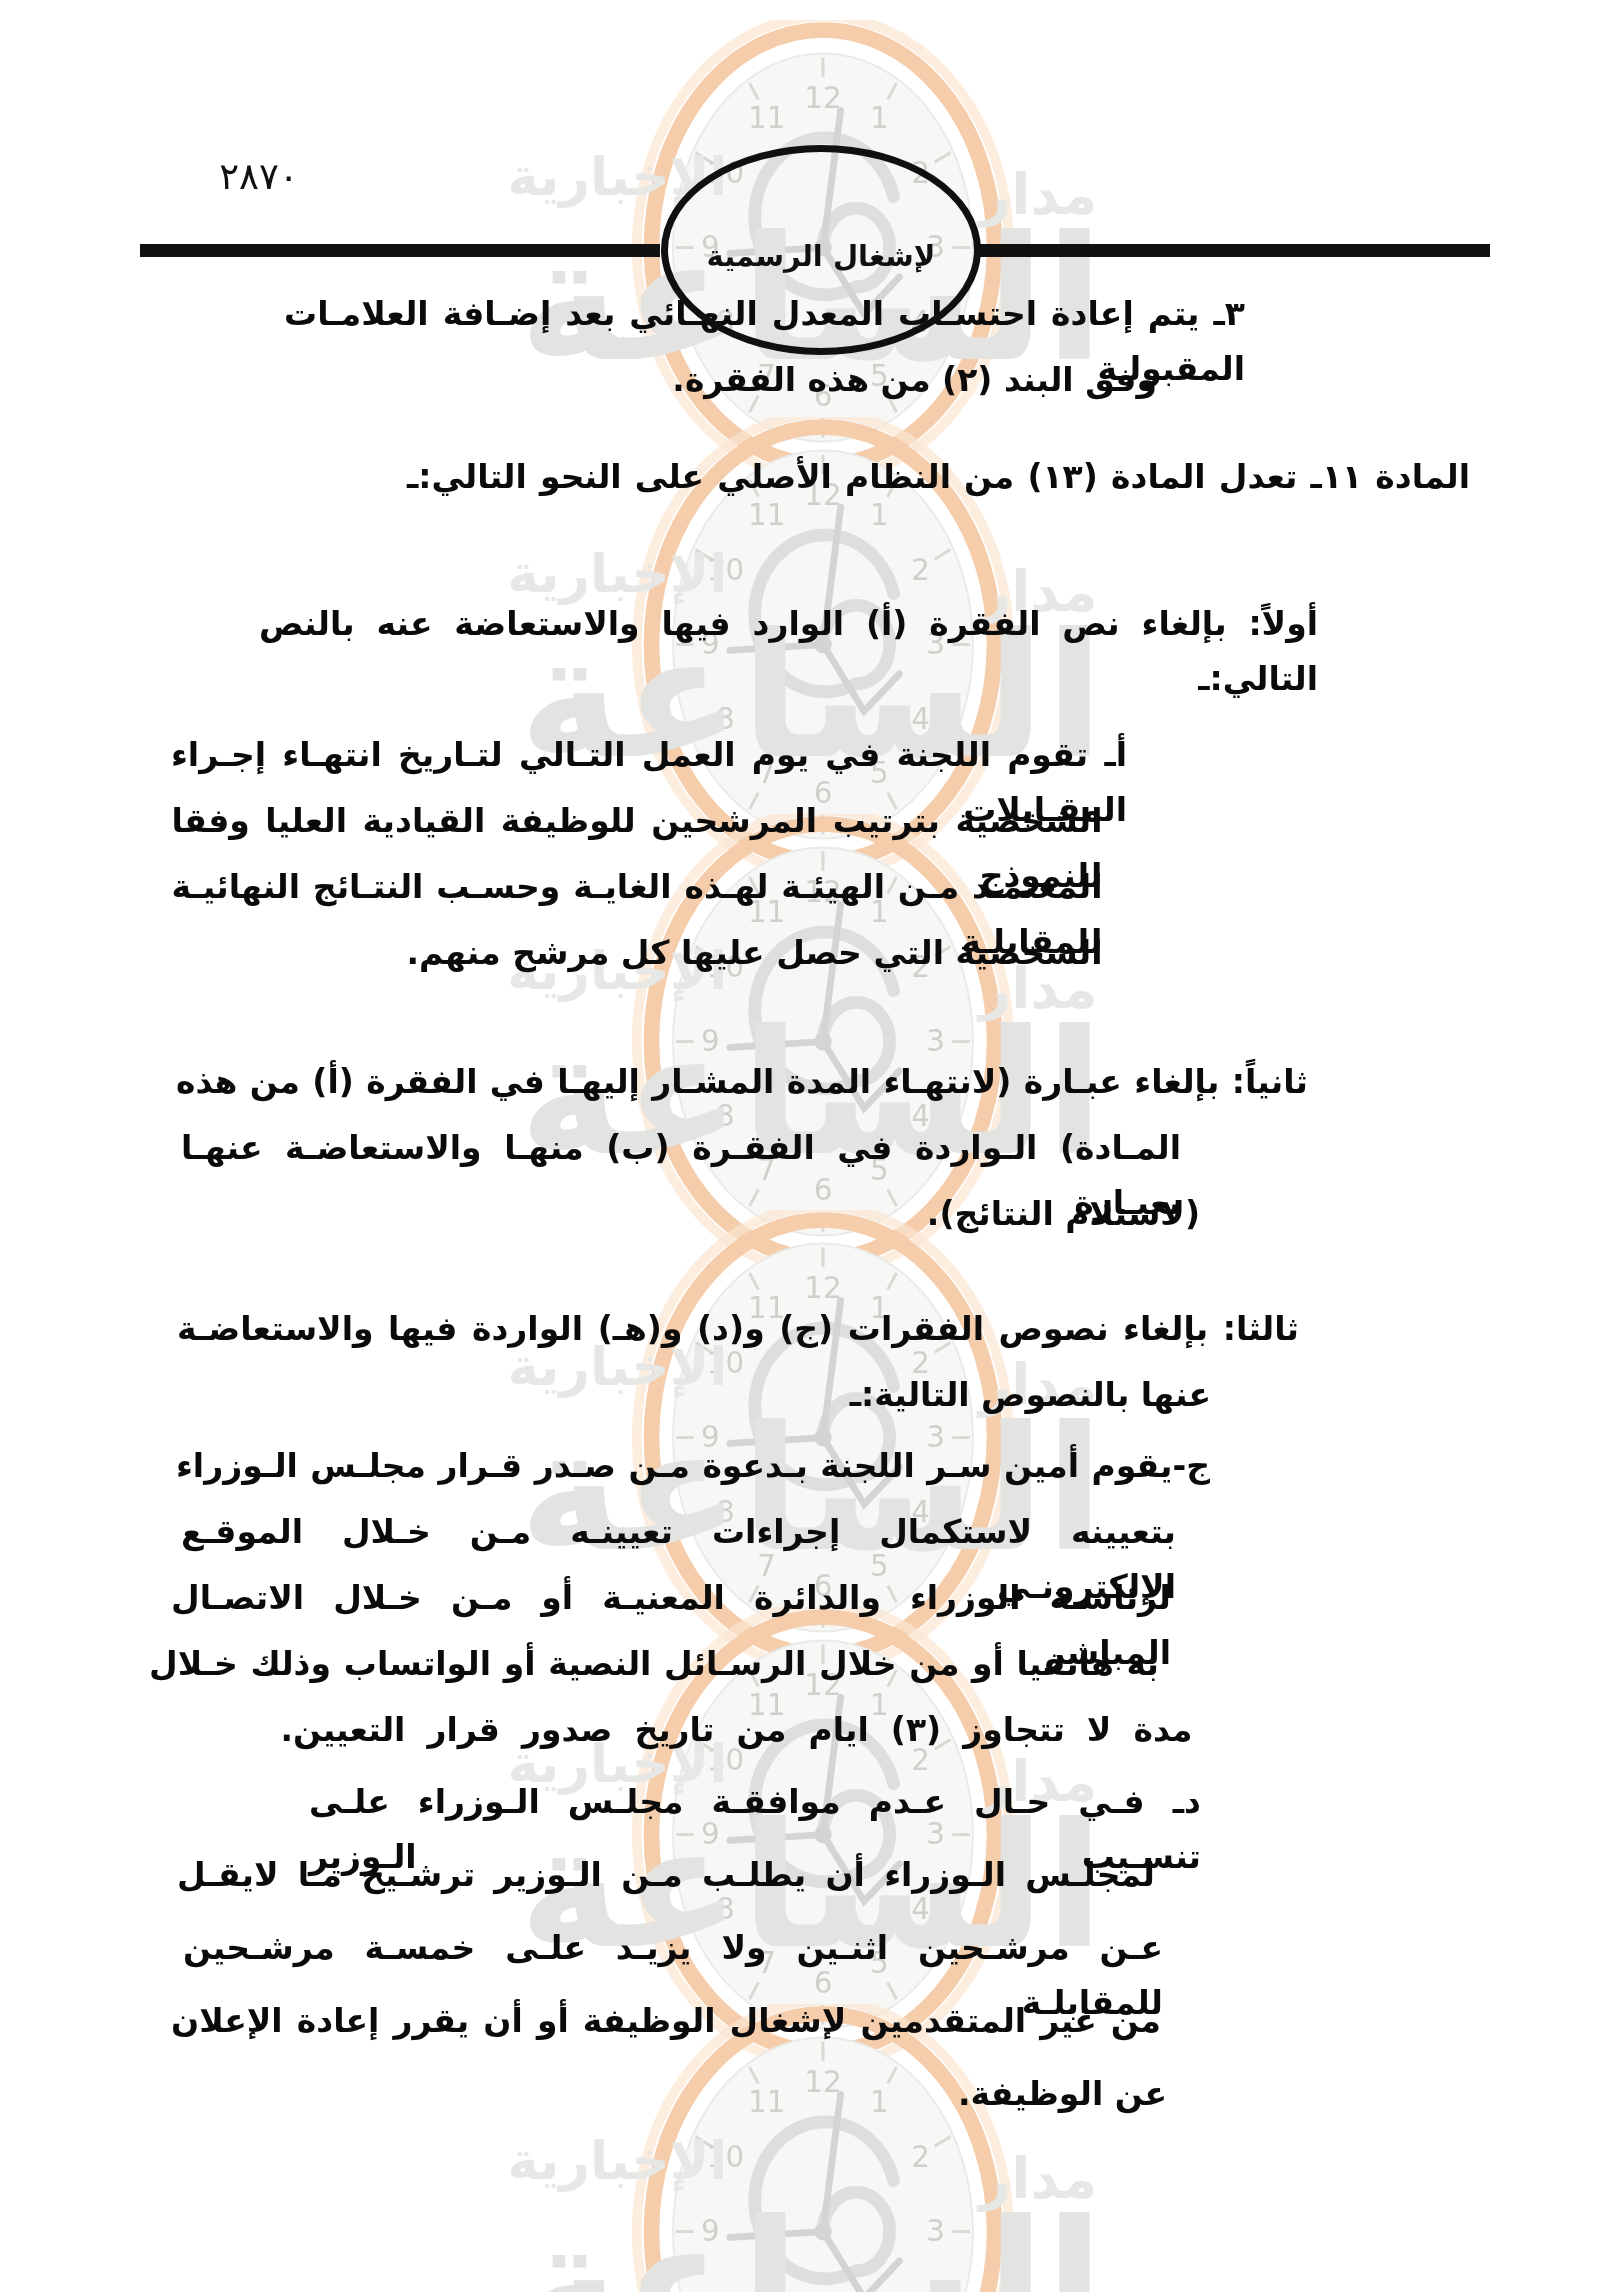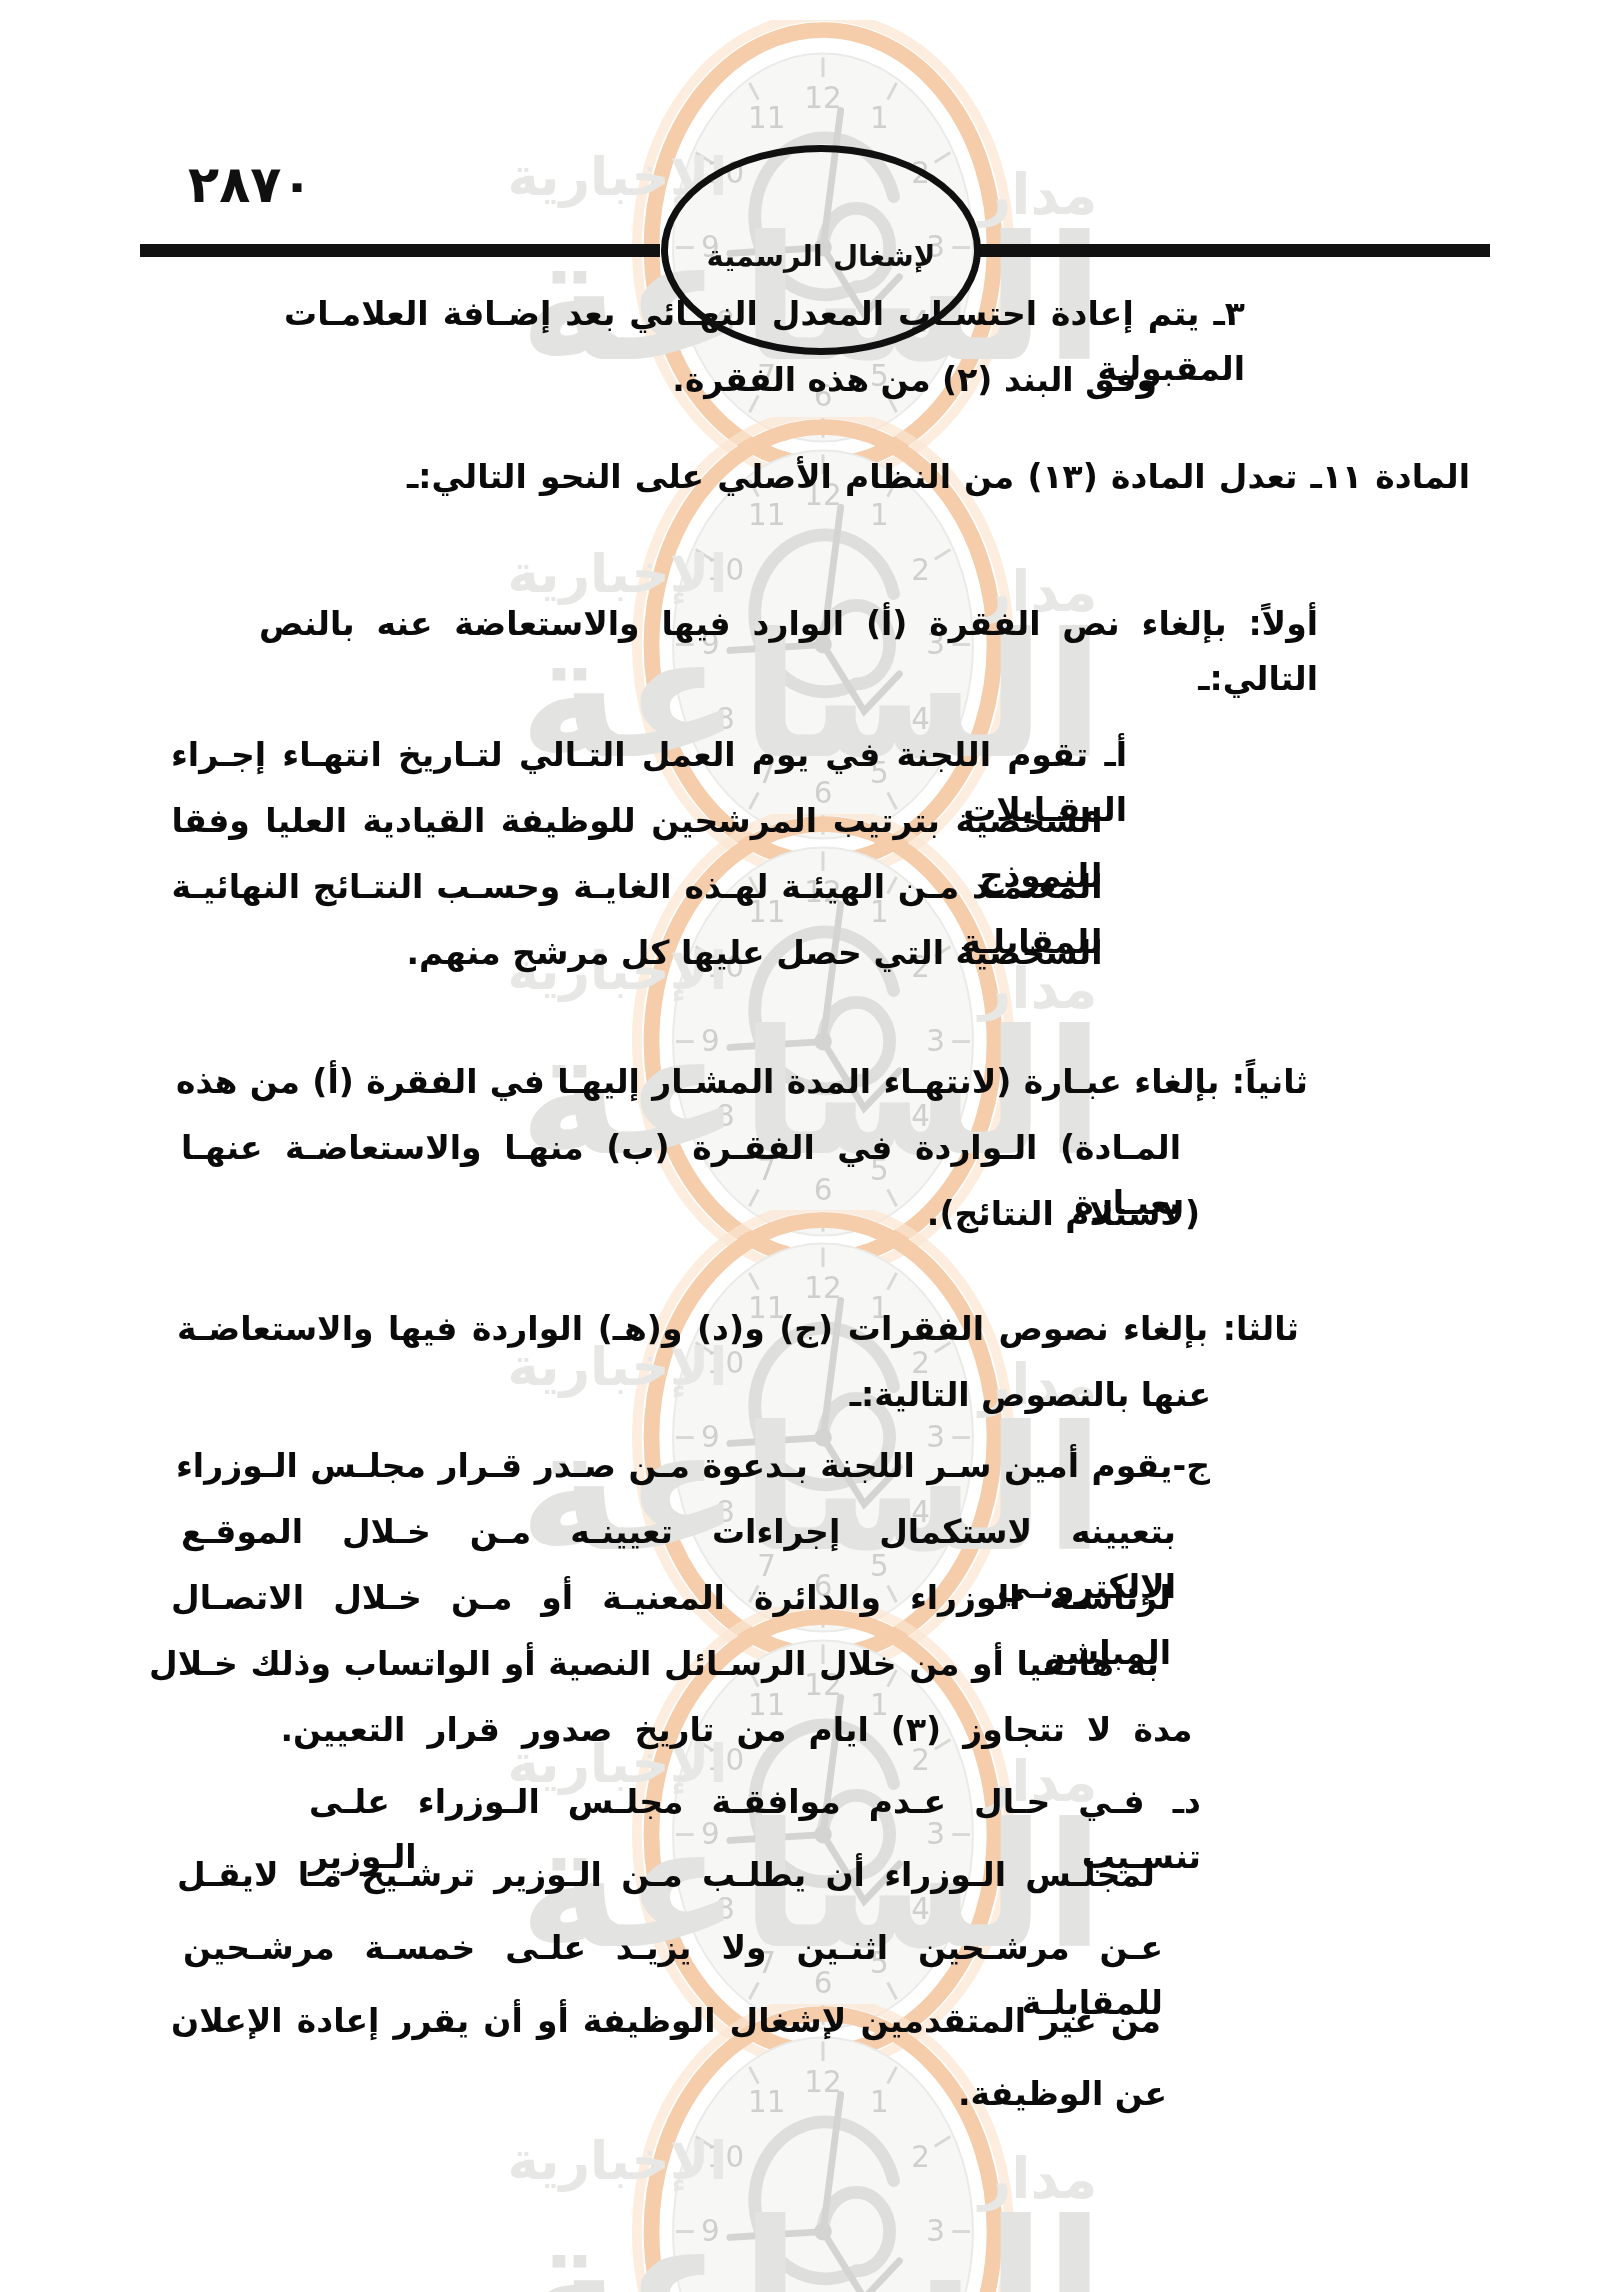--- a/index.html
+++ b/index.html
@@ -16,21 +16,21 @@
   .wm-tile{position:absolute;left:480px;width:686px;height:461px;}
   .wm-tile svg{position:absolute;left:0;top:0;}
   .wm-num{fill:#cfcfcc;font-family:"DejaVu Sans",sans-serif;font-size:30px;text-anchor:middle;}
   .wm-word{position:absolute;color:var(--wm-text,#e7e7e5);font-weight:bold;white-space:nowrap;line-height:1;}
   .wm-madar{left:499px;top:147px;font-size:56px;text-align:right;}
   .wm-akhbariya{left:27.4px;top:130px;font-size:53px;}
   .wm-saa{left:39px;top:194px;font-size:172px;color:var(--wm-text2,#e3e3e1);}
   
   .page-number{
     position:absolute;left:188px;top:155px;width:142px;
-    font-size:51px;font-weight:bold;color:#101010;text-align:left;z-index:3;
+    font-size:37px;font-weight:normal;color:#101010;text-align:center;z-index:3;
   }
   .rule{position:absolute;top:244px;height:12.7px;background:#111;z-index:2;}
   .rule-left{left:140px;width:520px;}
   .rule-right{left:980px;width:510px;}
   .badge-oval{
     position:absolute;left:661px;top:145px;width:320px;height:210px;
     border:7.8px solid #101010;border-radius:50%;
     z-index:3;display:flex;align-items:center;justify-content:center;
     box-sizing:border-box;
   }

